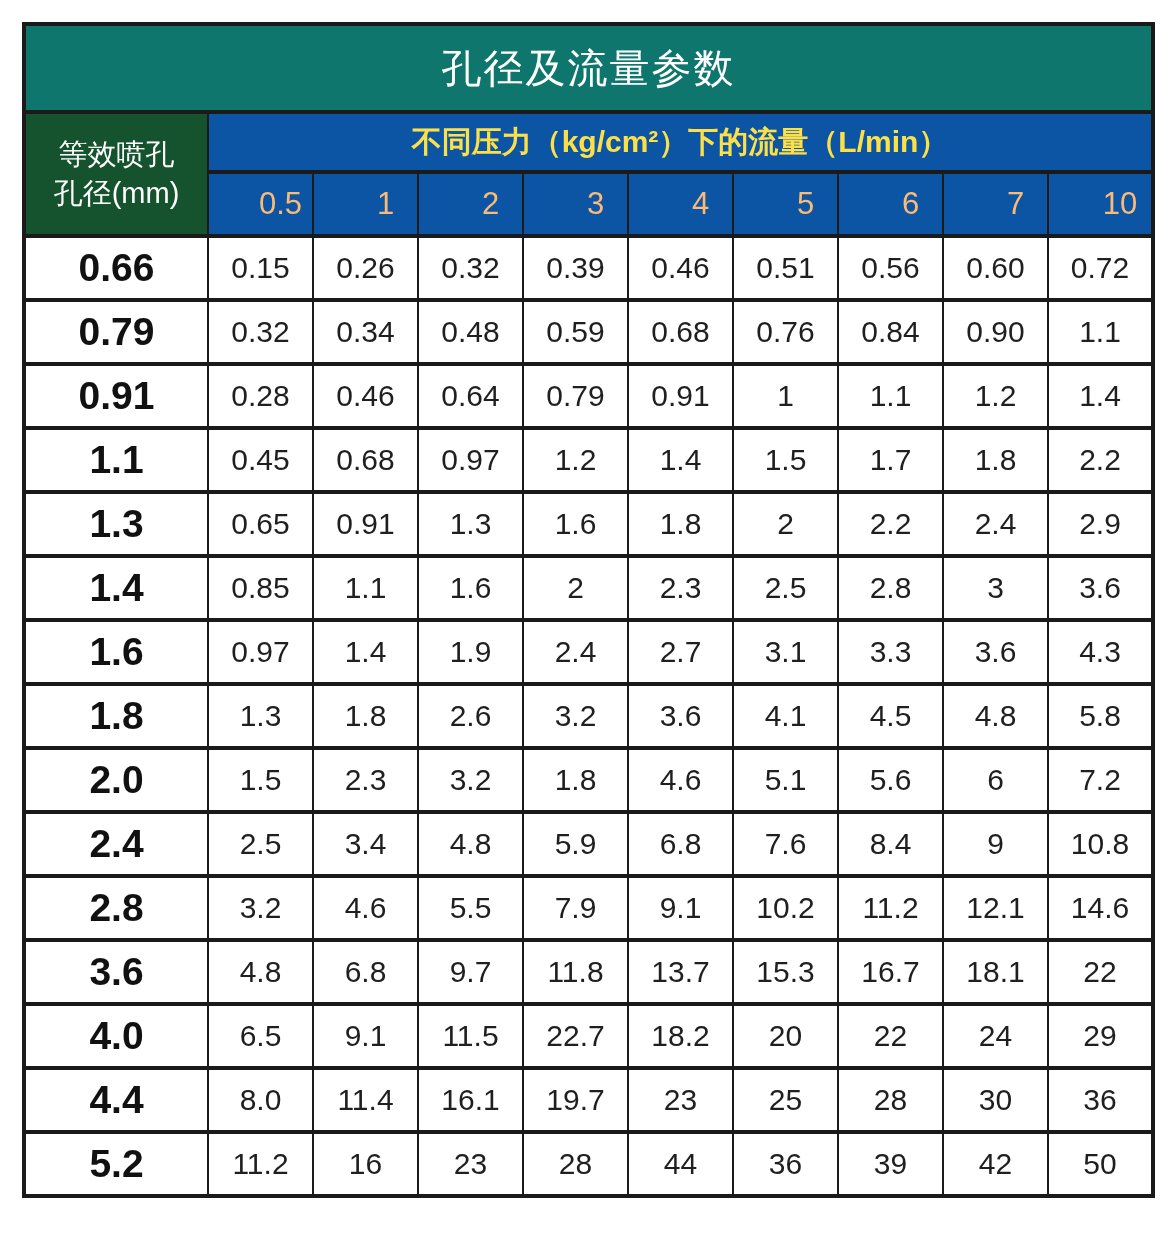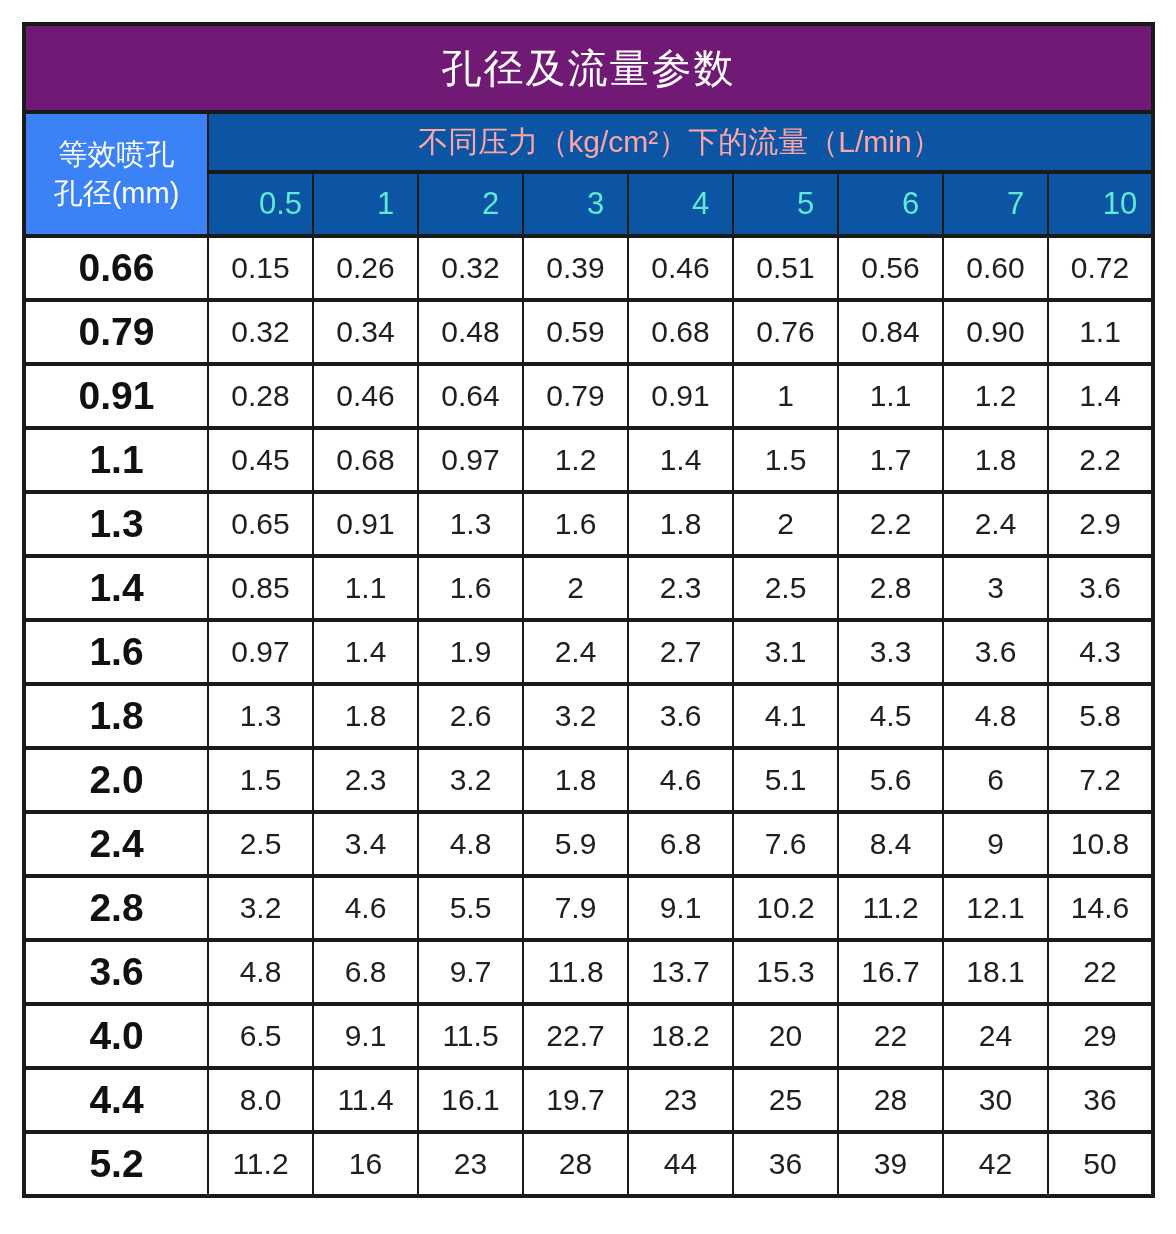--- a/index.html
+++ b/index.html
@@ -19,46 +19,46 @@
   }
   .spec-table th, .spec-table td {
     border: 2px solid #1a1a1a;
     border-top-width: 4px;
     border-bottom-width: 4px;
     text-align: center;
     vertical-align: middle;
   }
   
   .title-cell {
-    background: #701a75;
+    background: #0f766e;
     color: #ffffff;
     font-size: 40px;
     font-weight: normal;
     height: 88px;
     letter-spacing: 2px;
   }
   .corner-cell {
-    background: #3b82f6;
+    background: #14532d;
     color: #ffffff;
     font-size: 29px;
     font-weight: normal;
     line-height: 1.35;
     border-right-width: 3px;
   }
   .group-header-cell {
     background: #0b55a4;
-    color: #fca5a5;
+    color: #fde047;
     font-size: 30px;
-    font-weight: normal;
+    font-weight: bold;
     height: 60px;
     border-bottom-width: 3px;
   }
   .pressure-cell {
     background: #0b55a4;
-    color: #5eead4;
+    color: #fdba74;
     font-size: 31px;
     font-weight: normal;
     height: 64px;
     border-left-width: 3px;
     border-right-width: 3px;
     border-top-width: 3px;
     padding-left: 40px;
   }
   
   .diam-cell {

